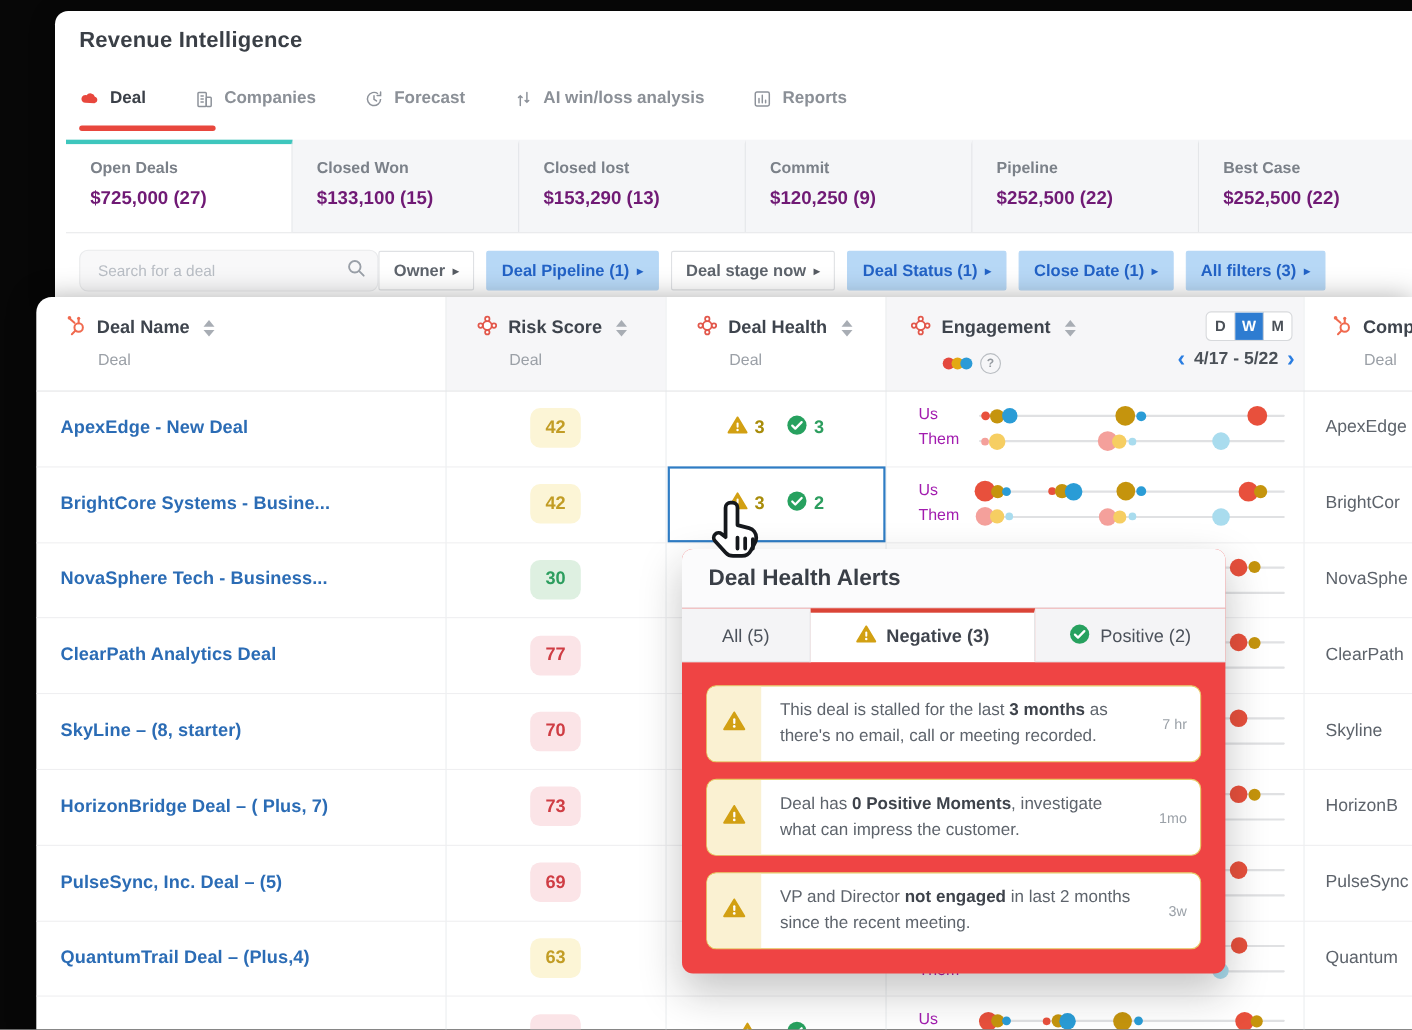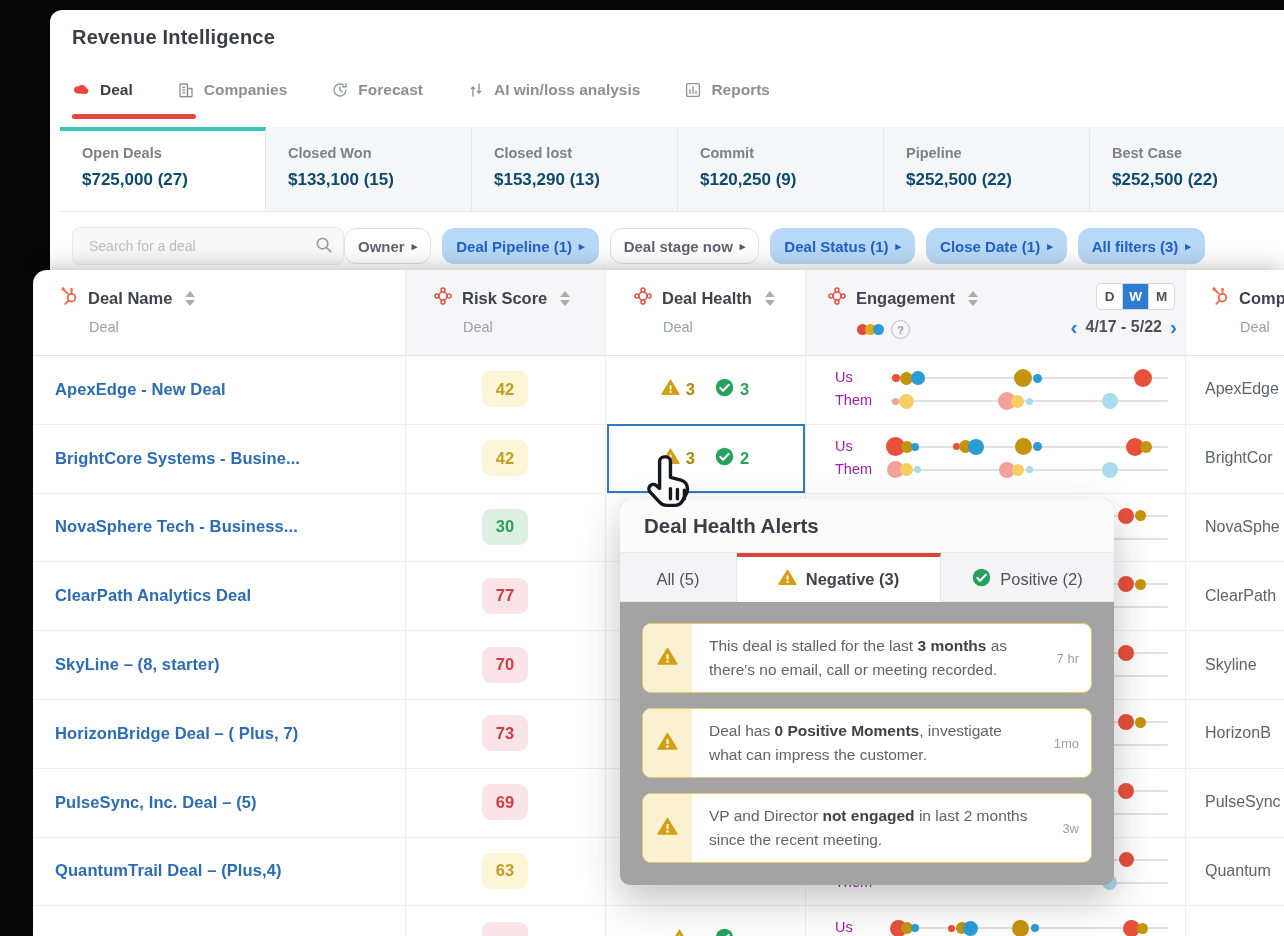--- a/index.html
+++ b/index.html
@@ -14,27 +14,27 @@
   .nav-item{display:flex;gap:9px;align-items:center;font-size:15.5px;color:#8b9097;font-weight:600;cursor:pointer}
   .nav-item.active{color:#3b4048;font-weight:700}
   .nav-item svg{display:block}
   .nav-underline{position:absolute;left:22px;top:104px;width:124px;height:4.5px;border-radius:3px;background:#e8473d}
 
   .summary{position:absolute;left:10px;right:0;top:117px;height:84px;background:#f5f6f8;display:flex;border-bottom:1px solid #e9eaec}
   .scard{width:206px;box-sizing:border-box;border-right:1px solid #e4e6e9;border-top:4px solid transparent;padding:14px 0 0 22px;cursor:pointer}
   .scard:last-child{flex:1;border-right:none}
   .scard.active{background:#fff;border-top-color:#3ec6bd}
   .scard .lab{font-size:14.5px;color:#7b8189;font-weight:600}
-  .scard .val{font-size:17px;color:#0c4a6e;font-weight:700;margin-top:9px}
+  .scard .val{font-size:17px;color:#701a75;font-weight:700;margin-top:9px}
 
   .filterbar{position:absolute;left:22px;top:212px;height:48px;display:flex;align-items:center;}
   .search{width:272px;height:38px;background:#f8f8f9;border:1px solid #e9eaec;border-radius:8px;display:flex;align-items:center;box-sizing:border-box;padding:0 10px 0 14px}
   .search input{flex:1;border:none;outline:none;background:transparent;font-size:14px;color:#4c525a;font-family:"Liberation Sans",sans-serif}
   .search input::placeholder{color:#b9bec5}
-  .chip{height:34px;display:flex;align-items:center;gap:7px;padding:0 13px;border-radius:12px;font-size:15px;
+  .chip{height:34px;display:flex;align-items:center;gap:7px;padding:0 13px;border-radius:2px;font-size:15px;
         background:#fff;border:1px solid #dfe1e4;color:#5e646c;font-weight:600;cursor:pointer;white-space:nowrap}
   .chip .arr{font-size:11px;color:#555a61}
   .chip.blue{background:#b7d8f6;border-color:#b7d8f6;color:#2262c6;font-weight:700}
   .chip.blue .arr{color:#2262c6}
 
   
   .tablecard{position:absolute;left:33px;top:270px;width:1251px;height:666px;background:#fff;
              border-radius:14px 0 0 0;box-shadow:0 2px 26px rgba(0,0,0,.35);z-index:2}
   .colshade{position:absolute;top:0;height:85px;background:#f6f6f8}
   .coldiv{position:absolute;top:0;bottom:0;width:1px;background:#eceef0;z-index:1}
@@ -73,21 +73,21 @@
   .h-item{display:flex;align-items:center;gap:6px;font-size:16.5px;font-weight:700}
   .h-neg{color:#a88c0a}.h-pos{color:#2d9e5f}
   .eng{position:absolute;left:772px;width:380px;height:100%}
   .eng .elab{position:absolute;left:30px;font-size:14.5px;color:#a21caf}
   .eline{position:absolute;left:85px;width:278px;height:2px;background:#e0e1e3;border-radius:1px}
   .edot{position:absolute;border-radius:50%}
   .comp{position:absolute;left:1172px;top:0;height:100%;display:flex;align-items:center;font-size:16px;color:#5d636b;white-space:nowrap}
   .selcell{position:absolute;left:574px;width:198px;height:69px;border:2px solid #2e7cc4;box-sizing:border-box;z-index:3}
 
   
-  .popup{position:absolute;left:620px;top:499px;width:494px;background:#a3a3a3;border-radius:10px;
+  .popup{position:absolute;left:620px;top:499px;width:494px;background:#ef4444;border-radius:10px;
          box-shadow:0 16px 38px rgba(25,25,25,.25);z-index:40}
   .popup-head{background:#fbfbfc;border-bottom:1px solid #e9e9eb;border-radius:10px 10px 0 0;
               padding:15px 24px 14px;font-size:20.5px;font-weight:700;color:#3a3f47}
   .ptabs{display:flex;height:49px}
   .ptab{display:flex;align-items:center;justify-content:center;gap:9px;font-size:16.5px;color:#4c525b;
         background:#f4f4f6;border-right:1px solid #e5e6e8;border-bottom:1px solid #e5e6e8;border-top:4px solid transparent;
         box-sizing:border-box;cursor:pointer}
   .ptab:nth-child(1){width:117px}.ptab:nth-child(2){width:204px}.ptab:nth-child(3){width:173px;border-right:none}
   .ptab.active{background:#fff;border-top-color:#da4437;border-bottom-color:transparent;color:#3f444d;font-weight:600}
   .popup-body{padding:21px 22px 22px;display:flex;flex-direction:column;gap:15px}

